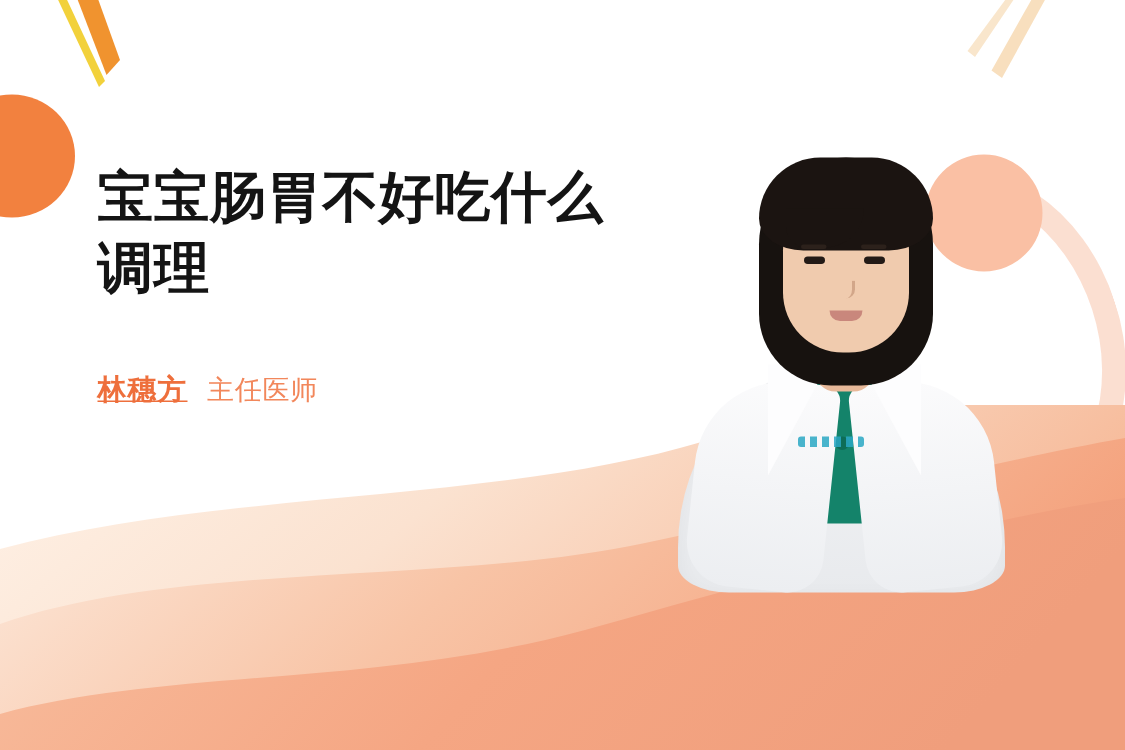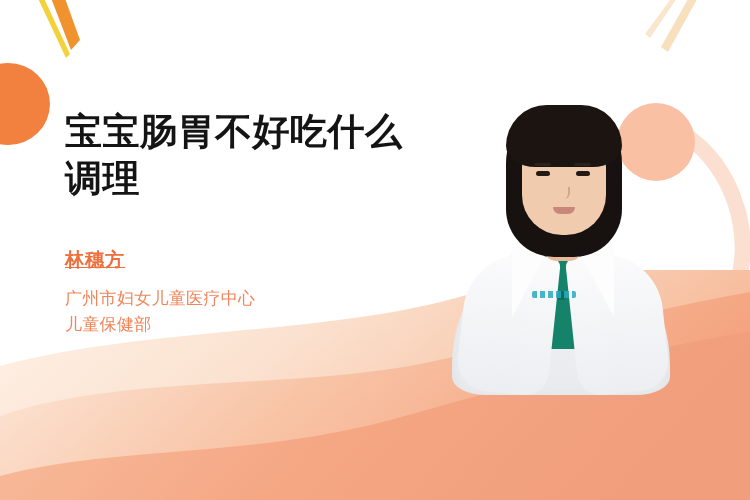--- a/index.html
+++ b/index.html
@@ -370,18 +370,17 @@
     <div class="pt-mouth"></div>
   </div>
 
   <div class="text-block">
     <h1 class="title">宝宝肠胃不好吃什么调理</h1>
   </div>
 
   <div class="credits">
     <div class="doc-row">
       <span class="doc-name">林穗方</span>
+      <span class="doc-title">主任医师</span>
     </div>
-    <div class="doc-org">广州市妇女儿童医疗中心
-儿童保健部</div>
   </div>
 
 </div>
 
 </body></html>

